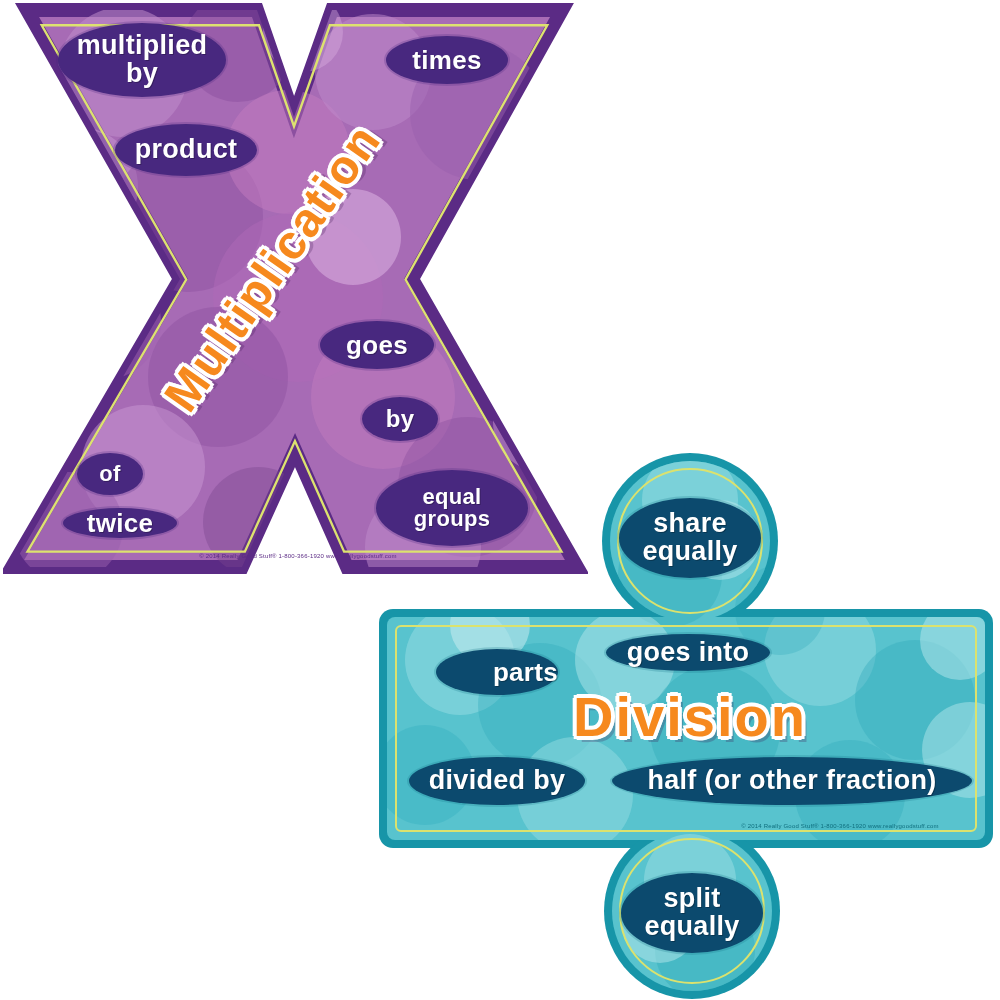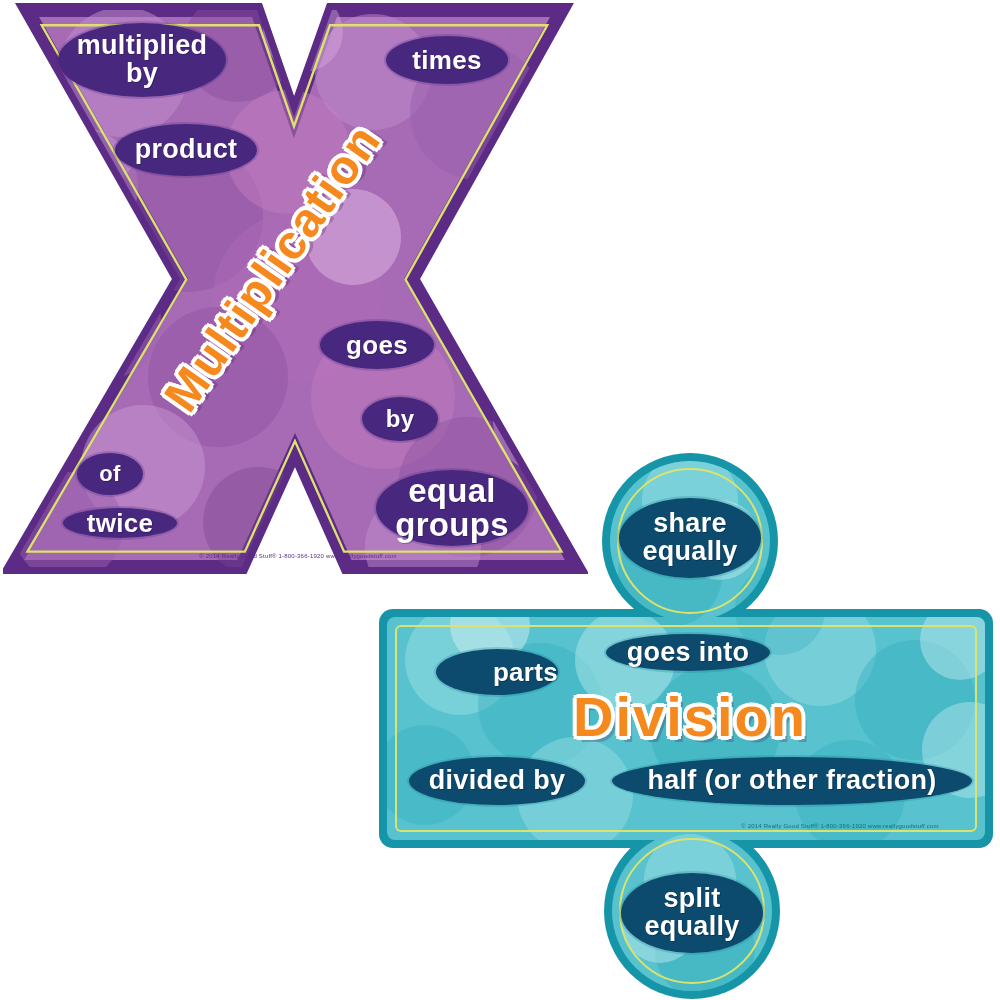--- a/index.html
+++ b/index.html
@@ -81,21 +81,21 @@
 
     <div class="oval oval-x" style="left:317px; top:319px; width:114px; height:48px;">
       <span class="oval-label" style="font-size:26px;">goes</span>
     </div>
 
     <div class="oval oval-x" style="left:359px; top:395px; width:76px; height:44px;">
       <span class="oval-label" style="font-size:24px;">by</span>
     </div>
 
     <div class="oval oval-x" style="left:373px; top:468px; width:152px; height:76px;">
-      <span class="oval-label" style="font-size:33px;">equal
+      <span class="oval-label" style="font-size:22px;">equal
 groups</span>
     </div>
 
     <div class="oval oval-x" style="left:74px; top:451px; width:66px; height:42px;">
       <span class="oval-label" style="font-size:22px;">of</span>
     </div>
 
     <div class="oval oval-x" style="left:60px; top:506px; width:114px; height:30px;">
       <span class="oval-label" style="font-size:26px;">twice</span>
     </div>

